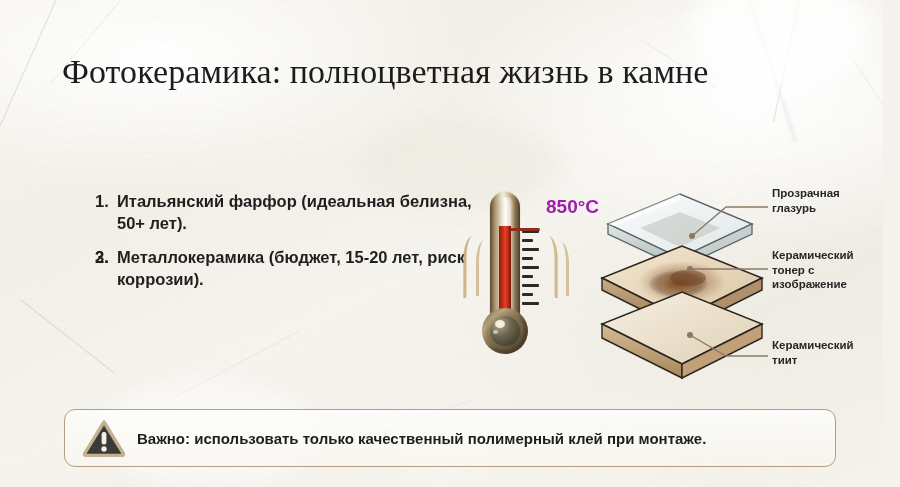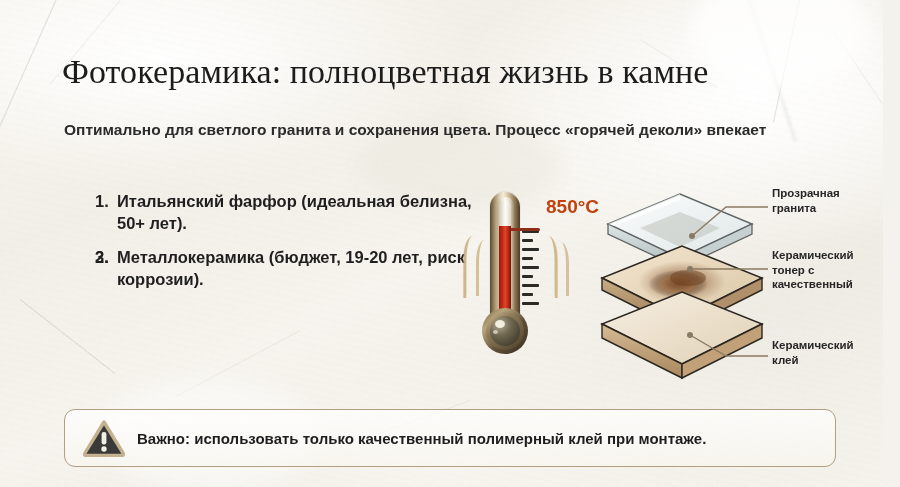--- a/index.html
+++ b/index.html
@@ -239,21 +239,21 @@
     height: 3px;
     background: #8e2d18;
     border-radius: 2px;
   }
   .temp-label {
     position: absolute;
     left: 84px;
     top: 6px;
     font-size: 19px;
     font-weight: 700;
-    color: #c2410c;
+    color: #a21caf;
     white-space: nowrap;
   }
   .wave {
     position: absolute;
     width: 14px;
     height: 62px;
     border-left: 3px solid #c9ab79;
     border-radius: 50% 0 50% 0 / 40% 0 40% 0;
     opacity: .85;
     filter: blur(0.3px);
@@ -333,35 +333,34 @@
     <div class="vein soft" style="left:470px; top:400px; width:1px; height:100px; transform:rotate(70deg);"></div>
     <div class="vein soft" style="left:640px; top:40px;  width:1px; height:90px;  transform:rotate(-58deg);"></div>
     <div class="blot" style="left:690px; top:-30px; width:180px; height:120px; background:rgba(255,255,255,.75);"></div>
     <div class="blot" style="left:100px; top:380px; width:220px; height:110px; background:rgba(255,255,255,.45);"></div>
     <div class="blot" style="left:360px; top:120px; width:200px; height:90px;  background:rgba(236,232,222,.5);"></div>
   </div>
 
   <div class="title">Фотокерамика: полноцветная жизнь в камне</div>
 
   <div class="subtitle">
-    <div>Оптимально для светлого гранита и сохранения цвета. Процесс «горячей деколи» впекает</div>
   </div>
 
   <div class="bullet-block">
     <ol class="items">
       <li>
         <span class="num">1.</span>
         <span>Итальянский фарфор (идеальная белизна, 50+ лет).</span>
       </li>
       <li>
         <span class="num">2.</span>
       </li>
       <li>
         <span class="num">3.</span>
-        <span>Металлокерамика (бюджет, 19-20 лет, риск коррозии).</span>
+        <span>Металлокерамика (бюджет, 15-20 лет, риск коррозии).</span>
       </li>
     </ol>
   </div>
 
   <div class="thermo-wrap">
     <div class="wave w1"></div>
     <div class="wave w2"></div>
     <div class="wave w3"></div>
     <div class="wave w4"></div>
 
@@ -471,30 +470,30 @@
     <path d="M692 236 L726 207 L768 207" fill="none" stroke="#8a7a63" stroke-width="1.4"></path>
     <circle cx="692" cy="236" r="3" fill="#8a7a63"></circle>
     <path d="M690 269 L740 269 L768 269" fill="none" stroke="#8a7a63" stroke-width="1.4"></path>
     <circle cx="690" cy="269" r="3" fill="#8a7a63"></circle>
     <path d="M690 335 L726 356 L768 356" fill="none" stroke="#8a7a63" stroke-width="1.4"></path>
     <circle cx="690" cy="335" r="3" fill="#8a7a63"></circle>
   </svg>
 
   <div class="callout c1">
     <div>Прозрачная</div>
-    <div>гранита</div>
+    <div>глазурь</div>
   </div>
   <div class="callout c2">
     <div>Керамический</div>
     <div>тонер с</div>
-    <div>качественный</div>
+    <div>изображение</div>
   </div>
   <div class="callout c3">
     <div>Керамический</div>
-    <div>клей</div>
+    <div>тиит</div>
   </div>
 
   <div class="warn">
     <svg class="warn-icon" viewBox="0 0 42 38">
       <path d="M21 3 L40 34 Q41.5 36.5 38.5 36.5 L3.5 36.5 Q0.5 36.5 2 34 Z" fill="#3a3a38" stroke="#c4b190" stroke-width="3.4" stroke-linejoin="round"></path>
       <rect x="18.6" y="13" width="4.8" height="12.5" rx="2.2" fill="#f2efe6"></rect>
       <circle cx="21" cy="30" r="2.7" fill="#f2efe6"></circle>
     </svg>
     <div class="warn-text">
       <b>Важно:</b><span> использовать только качественный полимерный клей при монтаже.</span>

